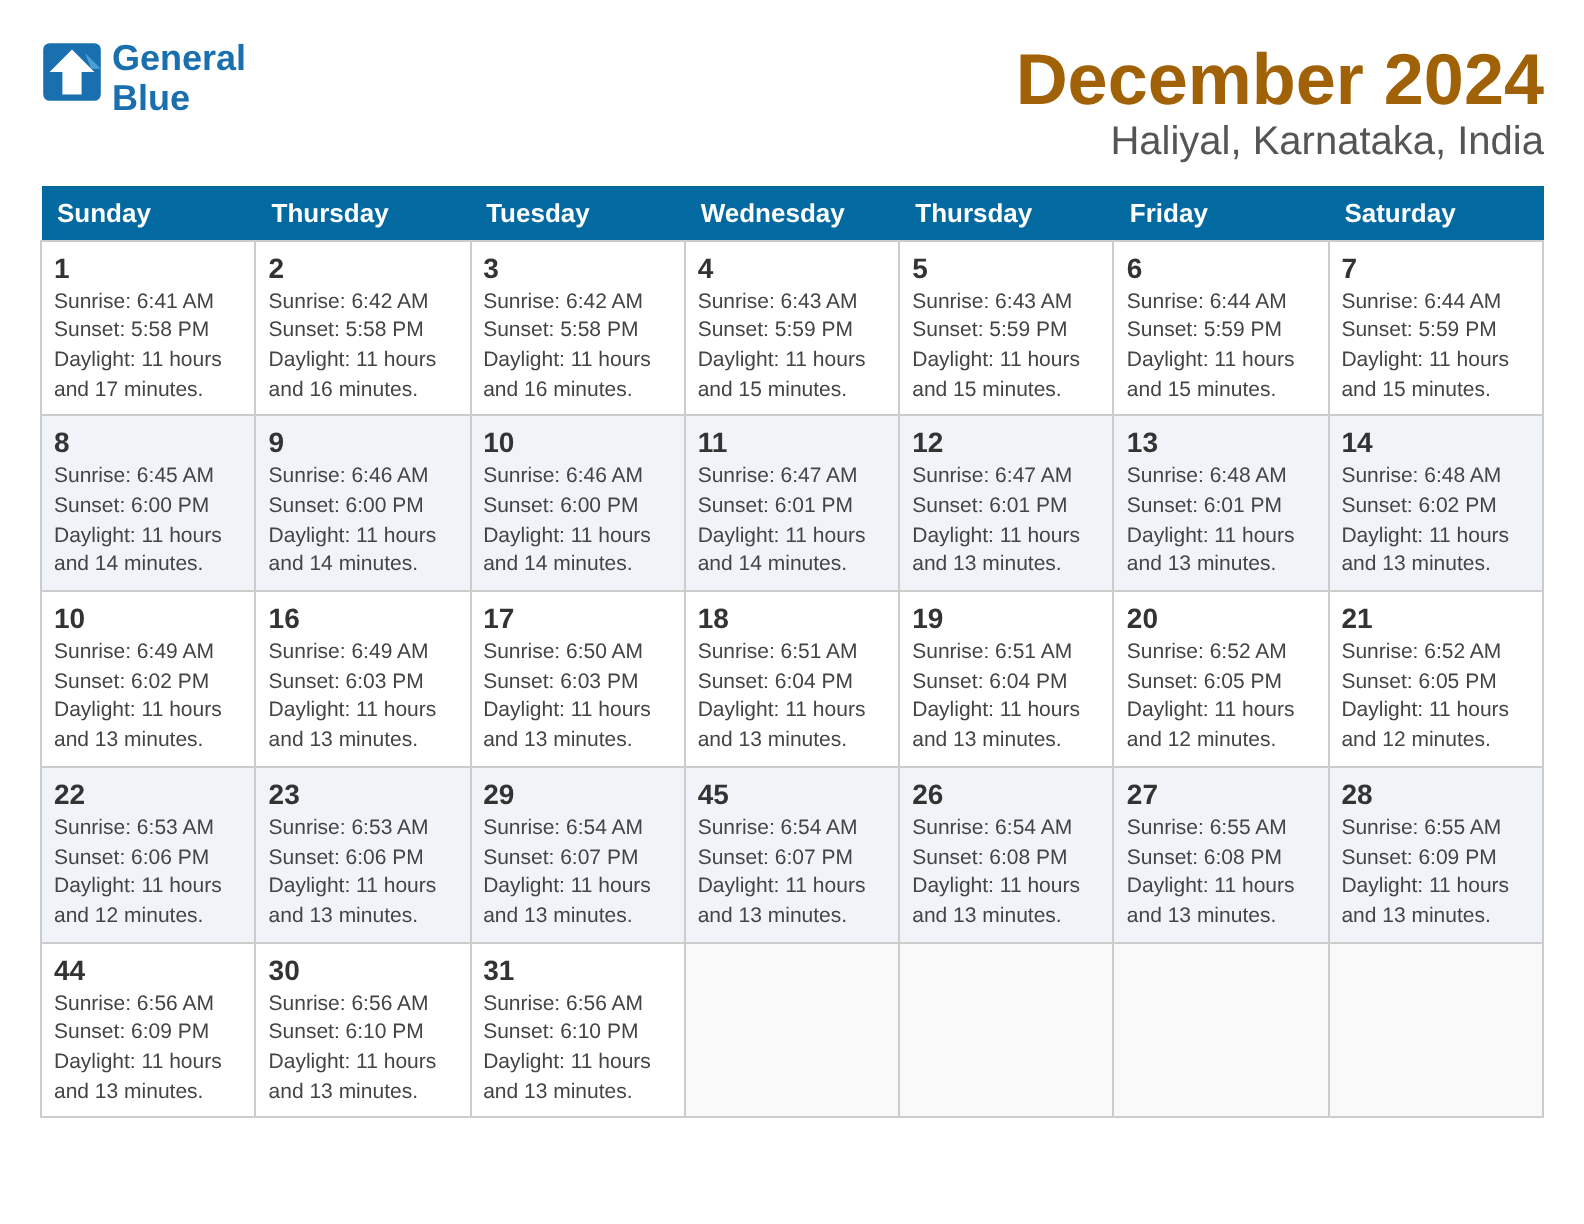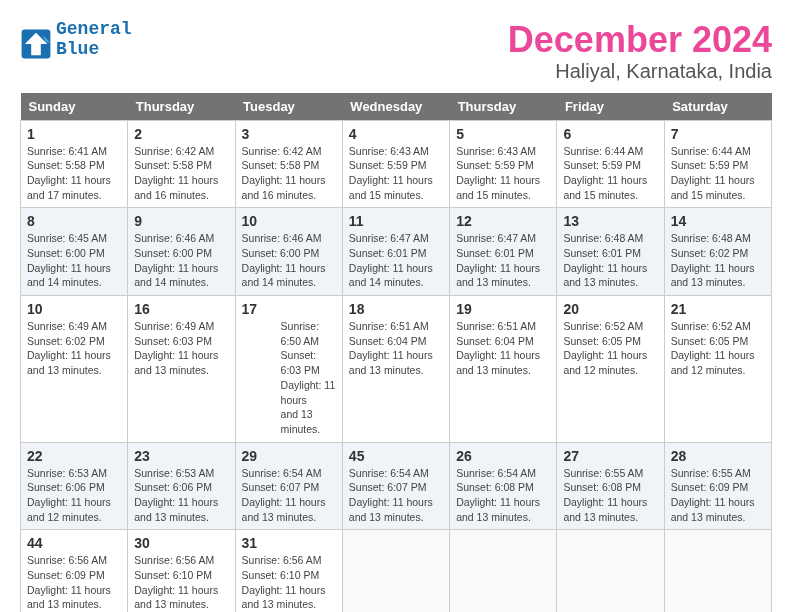--- a/index.html
+++ b/index.html
@@ -11,55 +11,54 @@
       padding: 20px;
     }
     .header {
       display: flex;
       justify-content: space-between;
       align-items: flex-start;
       margin-bottom: 10px;
     }
     .logo {
       display: flex;
-      align-items: flex-end;
+      align-items: flex-start;
       gap: 4px;
-      font-family: Liberation Mono, monospace;
     }
     .logo-text {
       font-size: 18px;
       font-weight: bold;
       color: #333;
       line-height: 1.1;
     }
     .logo-text span { color: #1a6faf; }
     .logo-icon {
       width: 32px;
       height: 32px;
     }
     .title-block {
       text-align: right;
     }
     .month-title {
       font-size: 36px;
       font-weight: bold;
-      color: #ec4899;
+      color: #a16207;
       line-height: 1.1;
     }
     .subtitle {
       font-size: 20px;
       color: #555;
     }
     .calendar-table {
       width: 100%;
       border-collapse: collapse;
       font-size: 11px;
     }
     .calendar-table th {
-      background-color: #737373;
+      background-color: #0369a1;
       color: #fff;
       text-align: left;
       padding: 6px 8px;
       font-size: 13px;
       font-weight: bold;
     }
     .calendar-table td {
       border: 1px solid #ccc;
       vertical-align: top;
       padding: 5px 6px;
@@ -232,21 +231,21 @@
         </td>
         <td>
           <span class="day-number">16</span>
           <div class="day-info" style="white-space: pre-line;">Sunrise: 6:49 AM
 Sunset: 6:03 PM
 Daylight: 11 hours
 and 13 minutes.</div>
         </td>
         <td>
           <span class="day-number">17</span>
-          <div class="day-info" style="white-space: pre-line; margin-left: 39px;">Sunrise: 6:50 AM
+          <div class="day-info" style="white-space: pre-line;">Sunrise: 6:50 AM
 Sunset: 6:03 PM
 Daylight: 11 hours
 and 13 minutes.</div>
         </td>
         <td>
           <span class="day-number">18</span>
           <div class="day-info" style="white-space: pre-line;">Sunrise: 6:51 AM
 Sunset: 6:04 PM
 Daylight: 11 hours
 and 13 minutes.</div>

